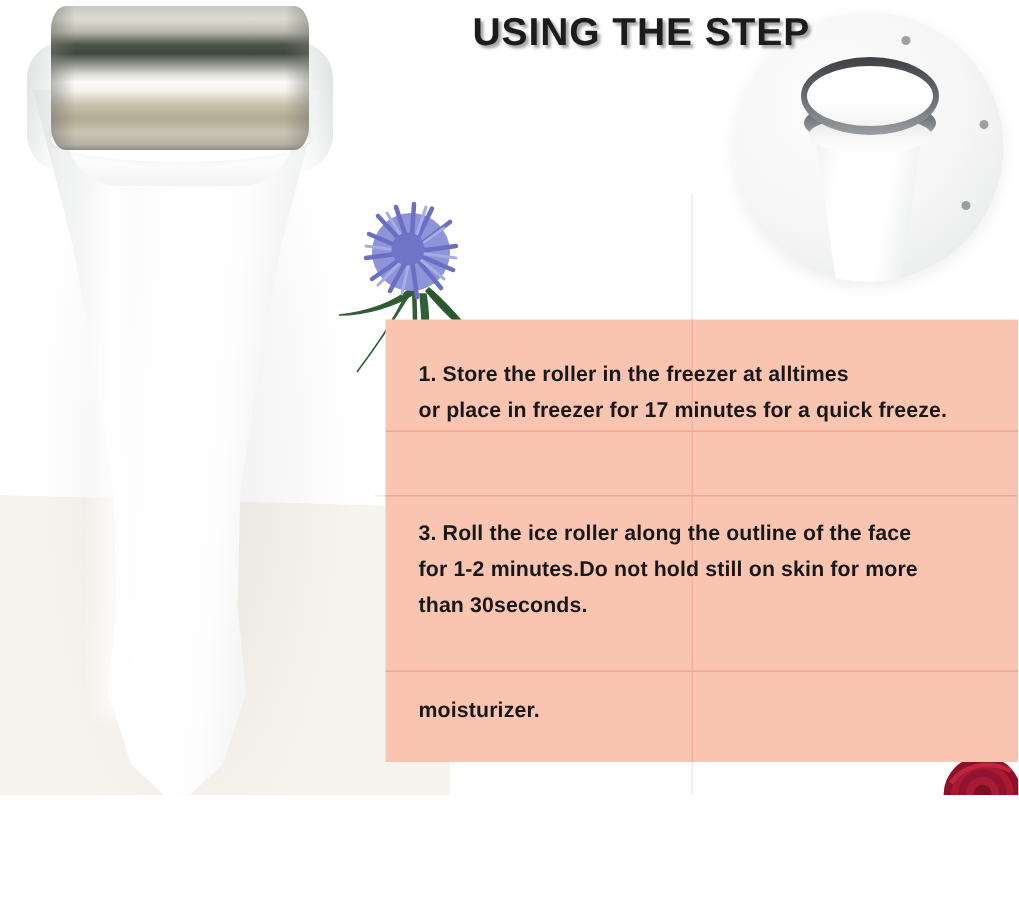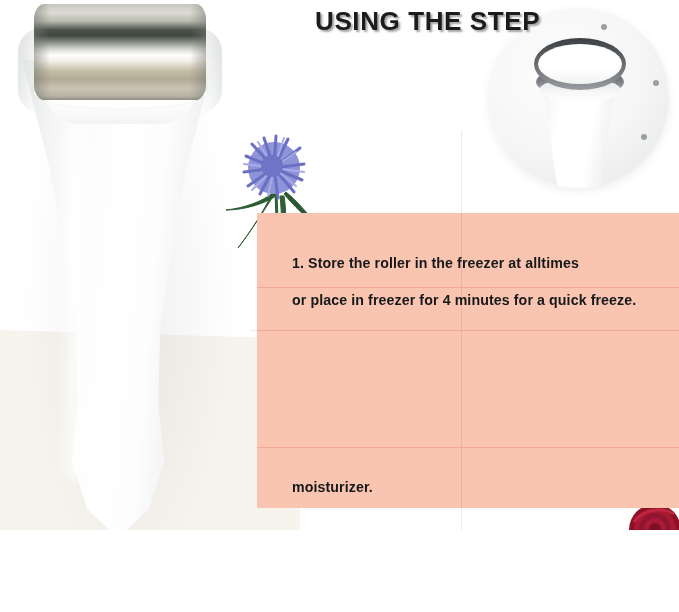--- a/index.html
+++ b/index.html
@@ -295,21 +295,21 @@
     letter-spacing: 0.1px;
   }
   .step-sep {
     position: absolute;
     left: 0;
     width: 422px;
     height: 1px;
     background: #eda992;
   }
   .step p {
-    margin: 15px;
+    margin: 2px;
     white-space: nowrap;
   }
 
   
   #step-1 { top: 24px; }
   #sep-1  { top: 74px; }
   #step-2 { top: 90px; }
   #sep-2  { top: 117px; }
   #step-3 { top: 130px; }
   #sep-3  { top: 234px; }
@@ -402,26 +402,31 @@
       <path d="M6 22 C14 10 32 6 46 14" stroke="#c02540" stroke-width="3" fill="none"></path>
       <path d="M8 42 C18 54 38 54 48 42" stroke="#76101f" stroke-width="3" fill="none"></path>
     </g>
   </svg>
 
   <div class="panel">
     <div class="panel-vline"></div>
 
     <div class="step" id="step-1">
       <p>1. Store the roller in the freezer at alltimes</p>
-      <p>or place in freezer for 4 minutes for a quick freeze.</p>
+      <p>or place in freezer for 17 minutes for a quick freeze.</p>
     </div>
     <div class="step-sep" id="sep-1"></div>
 
     <div class="step-sep" id="sep-2"></div>
 
+    <div class="step" id="step-3">
+      <p>3. Roll the ice roller along the outline of the face</p>
+      <p>for 1-2 minutes.Do not hold still on skin for more</p>
+      <p>than 30seconds.</p>
+    </div>
     <div class="step-sep" id="sep-3"></div>
 
     <div class="step" id="step-4">
       <p>moisturizer.</p>
     </div>
   </div>
 
 </div>
 
 </body></html>

